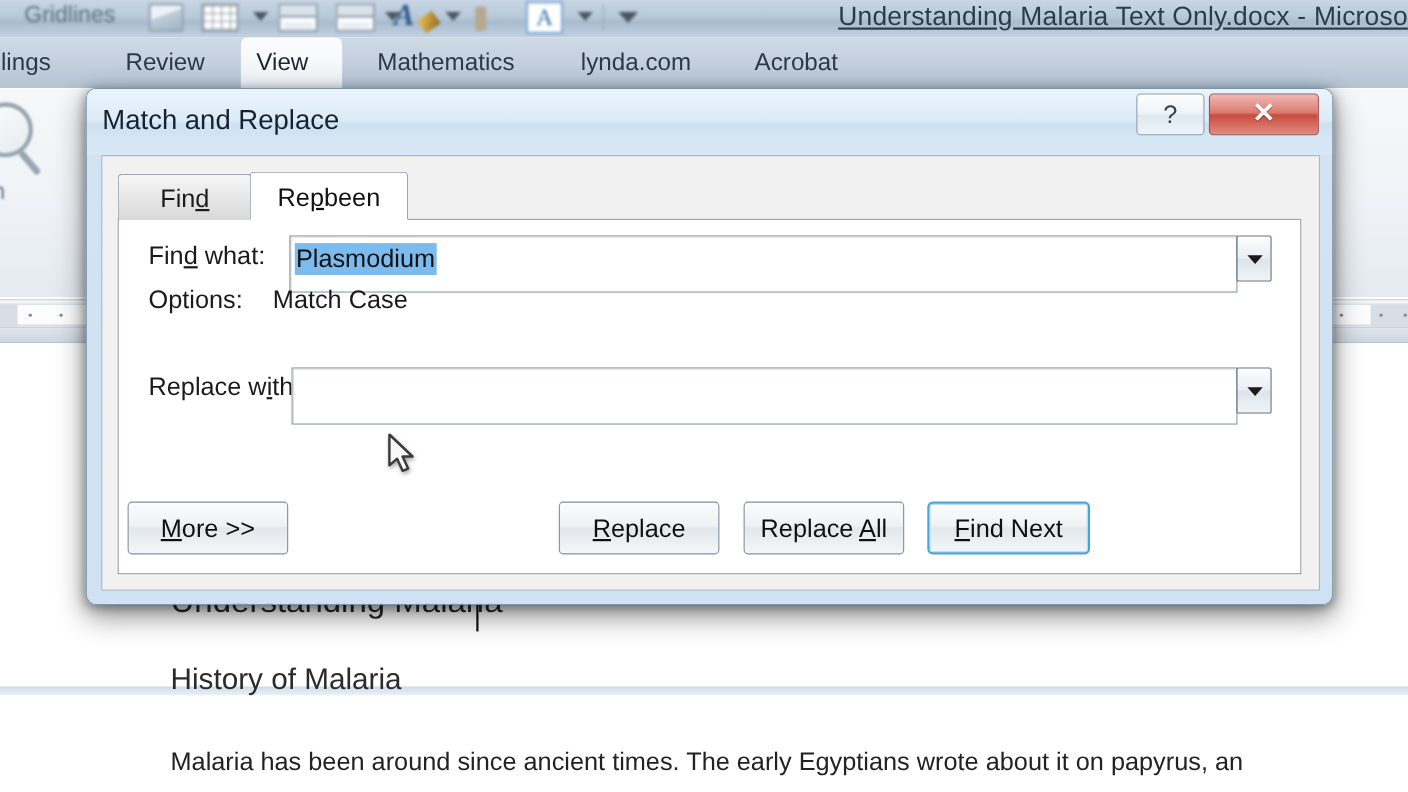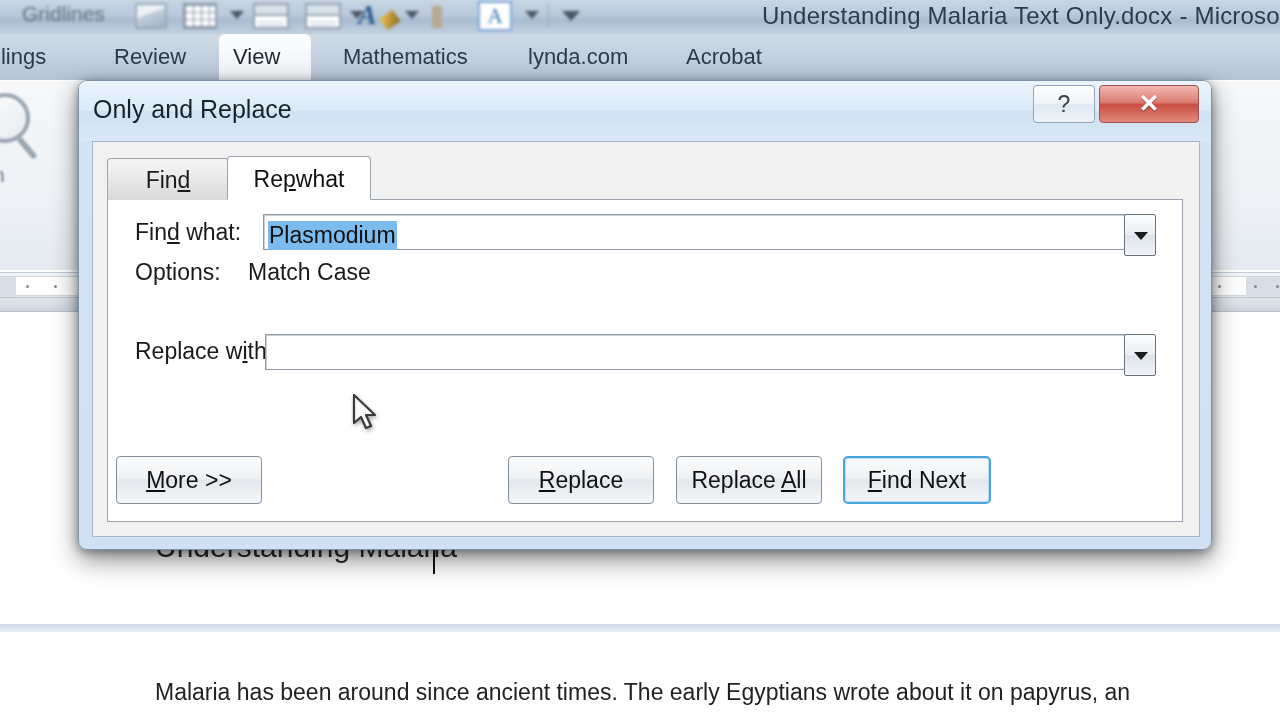--- a/index.html
+++ b/index.html
@@ -22,20 +22,21 @@
     position: absolute; left: 0; top: 0; width: 1280px; height: 34px;
     background: linear-gradient(180deg,#c9d6e4 0%, #b9cadb 42%, #a9bcd0 60%, #c3d2e0 100%);
     overflow: hidden;
   }
   .word-title {
     position: absolute; left: 762px; top: 2px;
     font-size: 24px; color: #2d3c4c;
     white-space: nowrap;
     filter: blur(0.35px);
     letter-spacing: .2px;
+    text-decoration: underline;
   }
   
   .ribbon-icons {
     position: absolute; left: 0; top: 0; width: 600px; height: 34px;
     filter: blur(1.6px);
   }
   .ri { position: absolute; }
   .gridlines-label {
     position: absolute; left: 22px; top: 2px;
     font-size: 21px; color: #5d6e7d; white-space: nowrap;
@@ -246,21 +247,21 @@
     position: absolute; left: 14px; top: 58px; width: 1076px; height: 322px;
     background: #ffffff; border: 1px solid #9aa5b0; border-top: none;
   }
   u.acc { text-decoration: underline; }
 
   
   .fld-label {
     position: absolute; font-size: 23px; color: #1a1a1a; white-space: nowrap;
   }
   .combo {
-    position: absolute; height: 36px;
+    position: absolute; height: 52px;
     border: 1px solid #8d99a5; background: #ffffff;
     box-shadow: inset 1px 1px 0 #c9d0d7;
   }
   .combo .val {
     position: absolute; left: 4px; top: 6px;
     font-size: 23px; color: #111; white-space: nowrap;
   }
   .combo .val.sel { background: #7cbbee; color: #111; padding: 1px 1px; }
   .combo .dd {
     position: absolute; right: -32px; top: -1px; width: 32px; height: 42px;
@@ -355,38 +356,39 @@
       <div class="tick" style="left:1254px;"></div>
       <div class="tick" style="left:1276px;"></div>
     </div>
   </div>
   <div class="doc-gap"></div>
 
   <div class="page">
     <div class="page-topstrip"></div>
     <div class="doc-title-clip">Understanding Malaria</div>
     <div class="doc-caret"></div>
+    <div class="doc-heading1" style="top:290px;">History of Malaria</div>
     <div class="doc-body">Malaria has been around since ancient times. The early Egyptians wrote about it on papyrus, an</div>
     <div class="doc-body-2">famous Greek physician Hippocrates described it in detail. It also existed in much of the R</div>
   </div>
 
   <div class="dlg-shadow"></div>
   <div class="dialog">
 
     <div class="dlg-titlebar">
-      <div class="dlg-title">Only and Replace</div>
+      <div class="dlg-title">Match and Replace</div>
       <div class="btn-help">?</div>
       <div class="btn-close">✕</div>
     </div>
 
     <div class="dlg-body">
 
       <div class="tabstrip">
         <div class="tab" style="left:0; width:122px;"><span>Fin</span><u class="acc">d</u></div>
-        <div class="tab active" style="left:120px; width:144px; top:-2px;"><span>Re</span><u class="acc">p</u><span>what</span></div>
+        <div class="tab active" style="left:120px; width:144px; top:-2px;"><span>Re</span><u class="acc">p</u><span>been</span></div>
       </div>
 
       <div class="tab-panel">
 
         <div class="fld-label" style="left:27px; top:19px;"><span>Fin</span><u class="acc">d</u><span> what:</span></div>
         <div class="combo" style="left:155px; top:14px; width:862px;">
           <span class="val sel">Plasmodium</span>
           <div class="dd">
               <div class="dd-tri"></div>
             </div>

